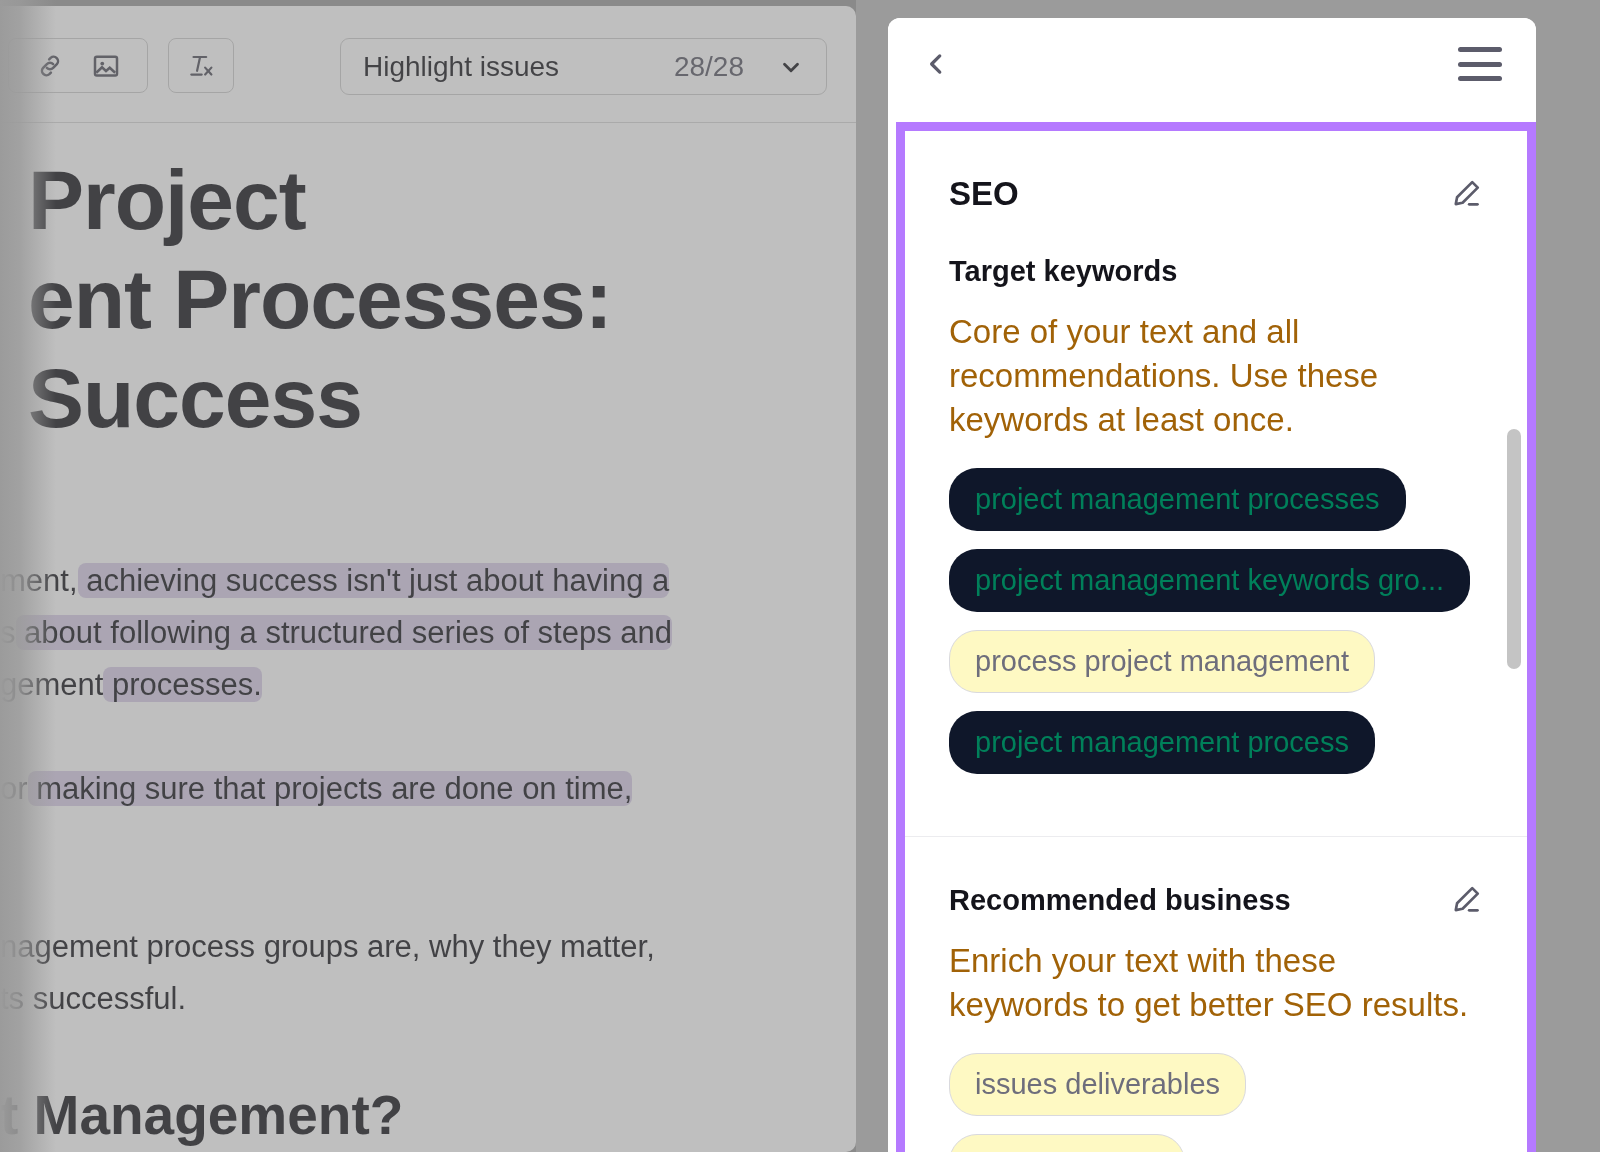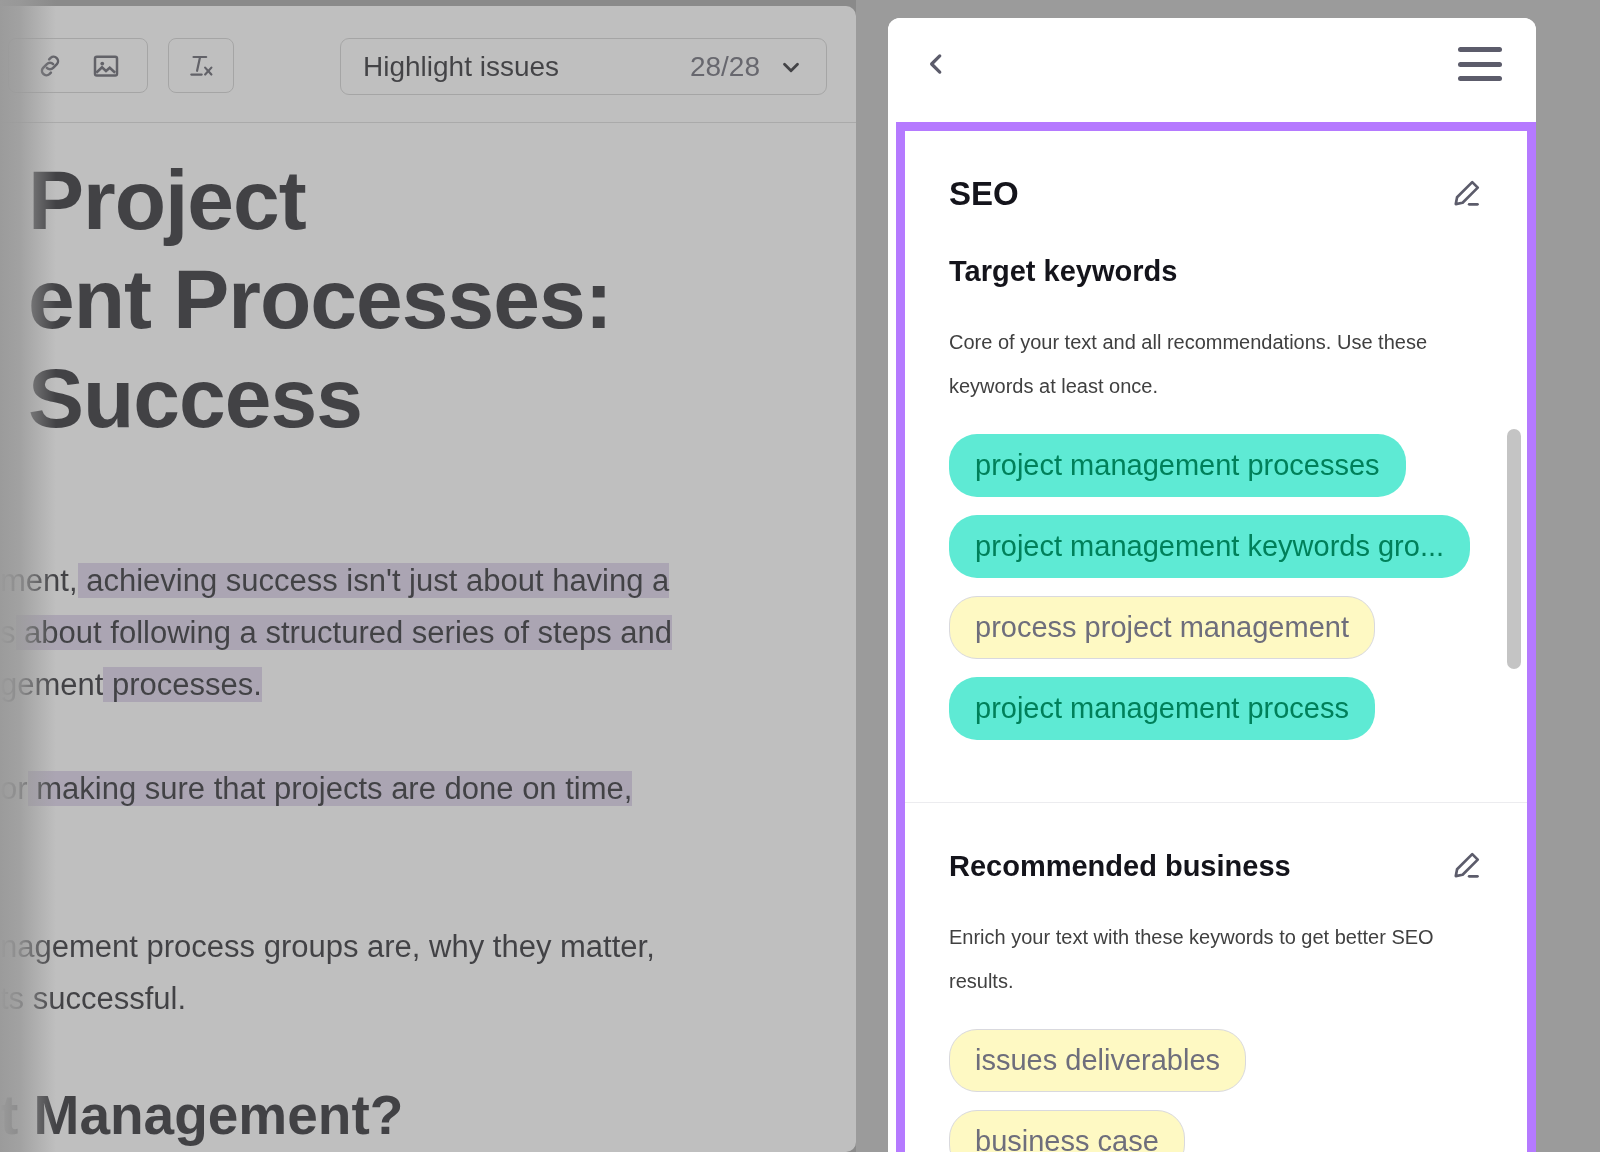--- a/index.html
+++ b/index.html
@@ -66,21 +66,21 @@
   #highlight-issues-select {
     position: absolute;
     left: 400px; top: 32px;
     width: 487px; height: 57px;
     box-sizing: border-box;
     border: 1px solid #cfcfcf;
     border-radius: 9px;
     display: flex;
     align-items: center;
     padding: 0 22px 0 22px;
-    gap: 0;
+    gap: 16px;
   }
   #highlight-issues-label {
     font-size: 28px;
     color: #16161c;
     flex: 1;
   }
   #highlight-issues-count {
     font-size: 28px;
     color: #5a5a66;
     margin-right: 18px;
@@ -120,21 +120,21 @@
     left: 60px; top: 960px;
     width: 880px;
     font-size: 55px;
     font-weight: bold;
     color: #13131a;
   }
   .hl {
     background: #d9cfe9;
     box-decoration-break: clone;
     -webkit-box-decoration-break: clone;
-    border-radius: 0;
+    border-radius: 8px;
   }
 
   
   #editor-dim {
     position: absolute;
     left: 0; top: 0;
     width: 856px; height: 1152px;
     background: rgba(120,120,120,0.47);
     pointer-events: none;
   }
@@ -227,42 +227,42 @@
     align-items: flex-end;
     justify-content: space-between;
     margin-top: 42px;
   }
   .section-heading {
     font-size: 29px;
     font-weight: bold;
     color: #14141b;
   }
   .section-desc {
-    font-size: 20px;
+    font-size: 33px;
     line-height: 44px;
-    color: #404040;
-    margin-top: 32px;
+    color: #a16207;
+    margin-top: 22px;
   }
 
   .pill-list { margin-top: 26px; }
   .pill {
     display: inline-block;
     font-size: 29px;
     line-height: 1;
     padding: 17px 26px;
     border-radius: 28px;
     margin-bottom: 14px;
     max-width: 100%;
     box-sizing: border-box;
     white-space: nowrap;
     overflow: hidden;
     text-overflow: ellipsis;
   }
   .pill.used {
-    background: #5eead4;
+    background: #0f172a;
     color: #00805a;
   }
   .pill.unused {
     background: #fef9c3;
     color: #6e6e7c;
     border: 1px solid #d9d9de;
     padding: 16px 25px;
   }
 
   #seo-divider {

